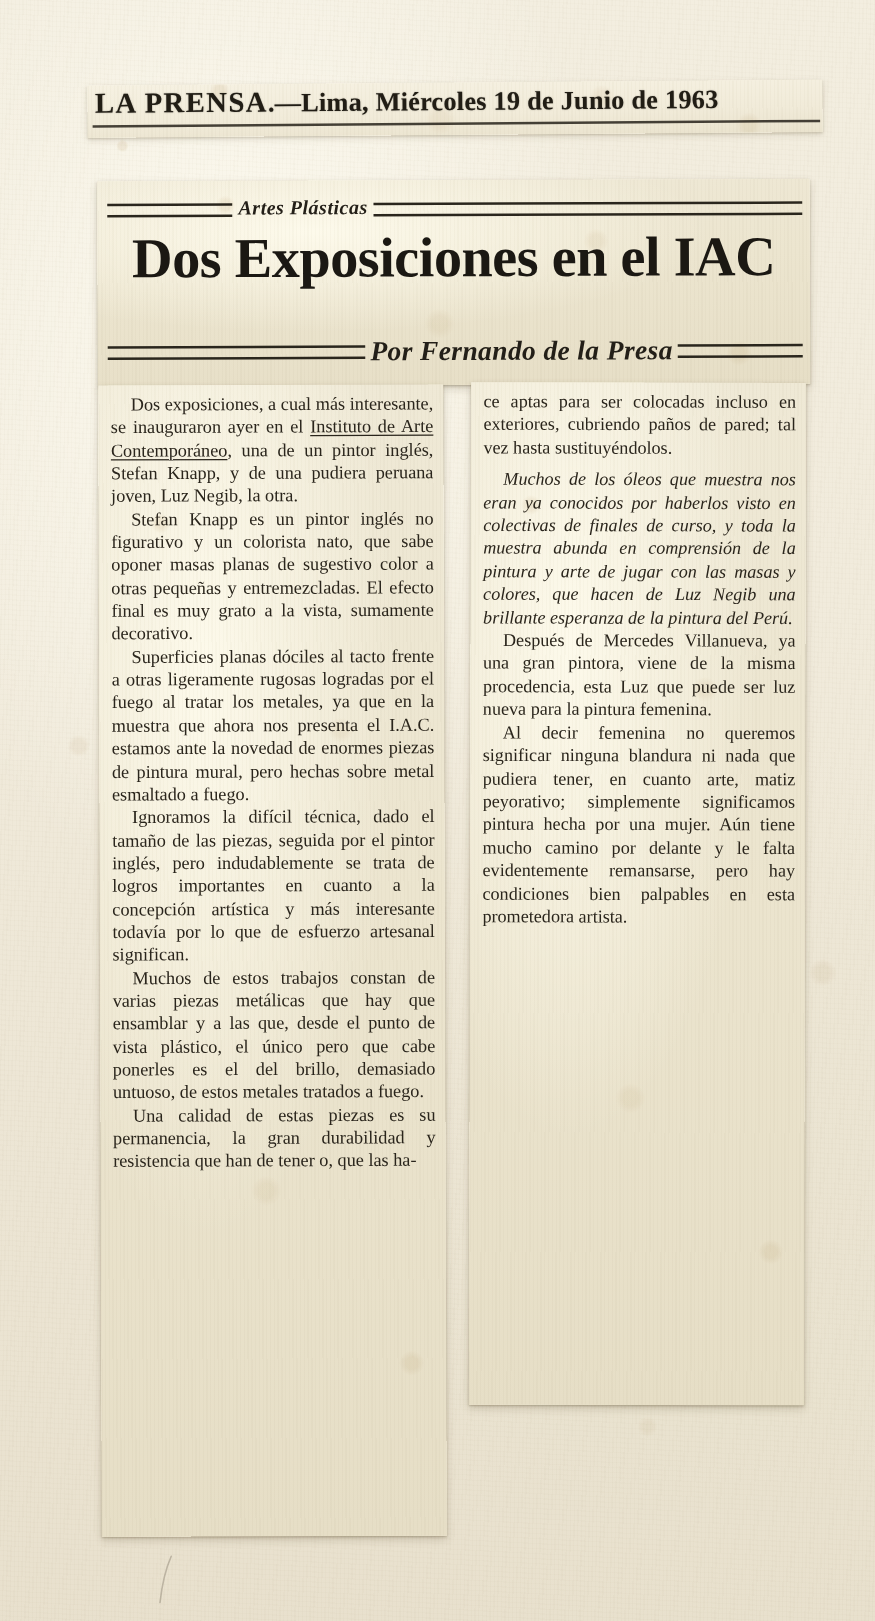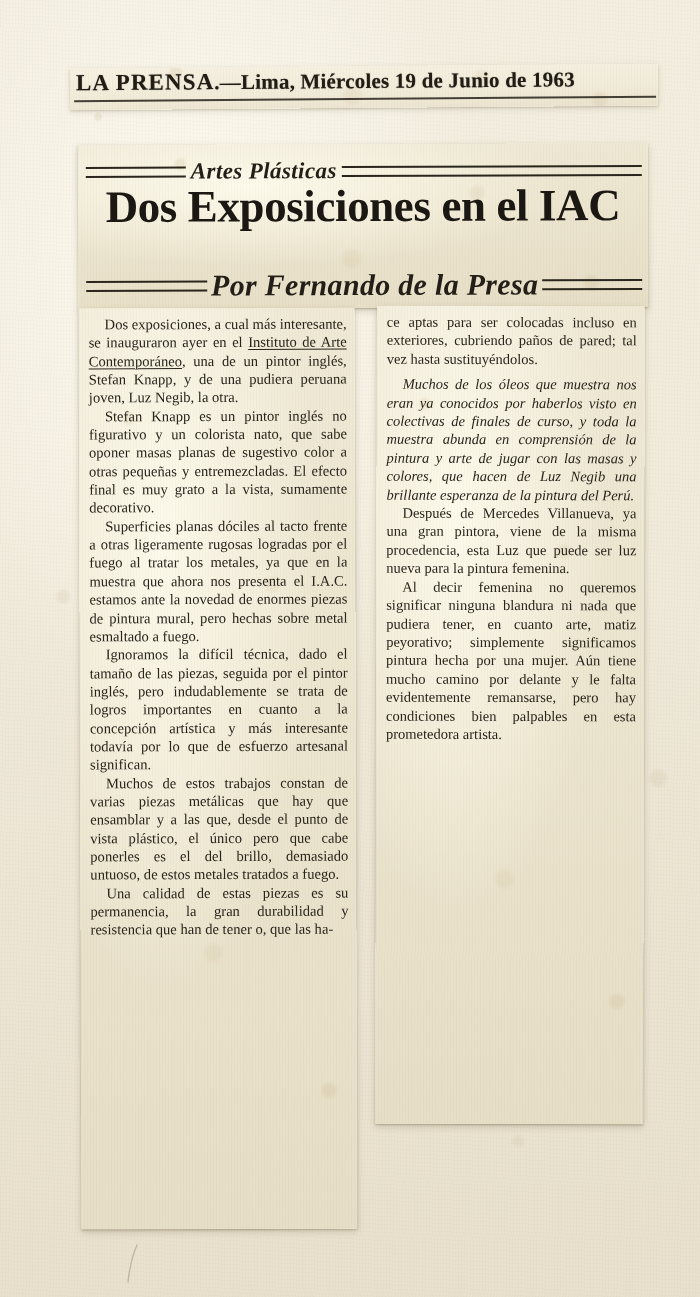--- a/index.html
+++ b/index.html
@@ -134,32 +134,32 @@
     border-top: 2px solid #2a261d;
     border-bottom: 2px solid #2a261d;
   }
   .dbl-rule.short { flex: 0 0 100px; }
   .kicker-text {
     flex: 0 0 auto;
     padding: 0 5px;
     font-family: "Liberation Serif", serif;
     font-style: italic;
     font-weight: 700;
-    font-size: 23px;
+    font-size: 16px;
     color: #231f18;
     letter-spacing: .4px;
     white-space: nowrap;
   }
   .byline-text {
     flex: 0 0 auto;
     padding: 0 4px;
     font-family: "Liberation Serif", serif;
     font-style: italic;
     font-weight: 700;
-    font-size: 30px;
+    font-size: 22px;
     color: #231f18;
     letter-spacing: .3px;
     white-space: nowrap;
   }
   #headline {
     position: absolute;
     left: 0;
     right: 0;
     top: 40px;
     text-align: center;

